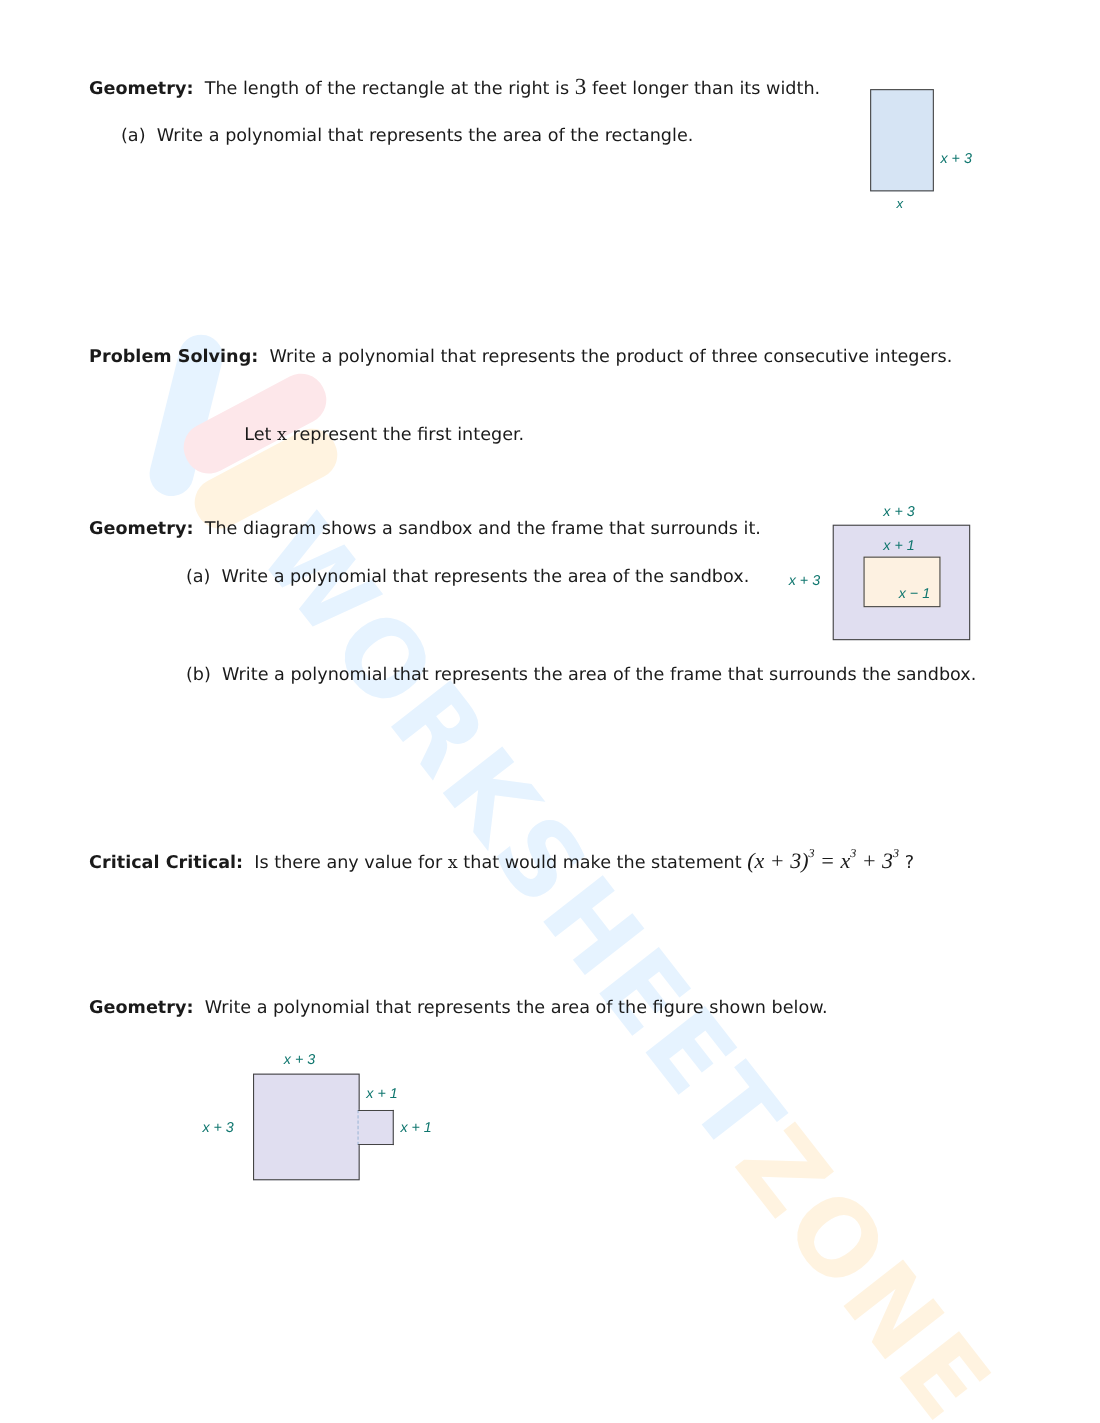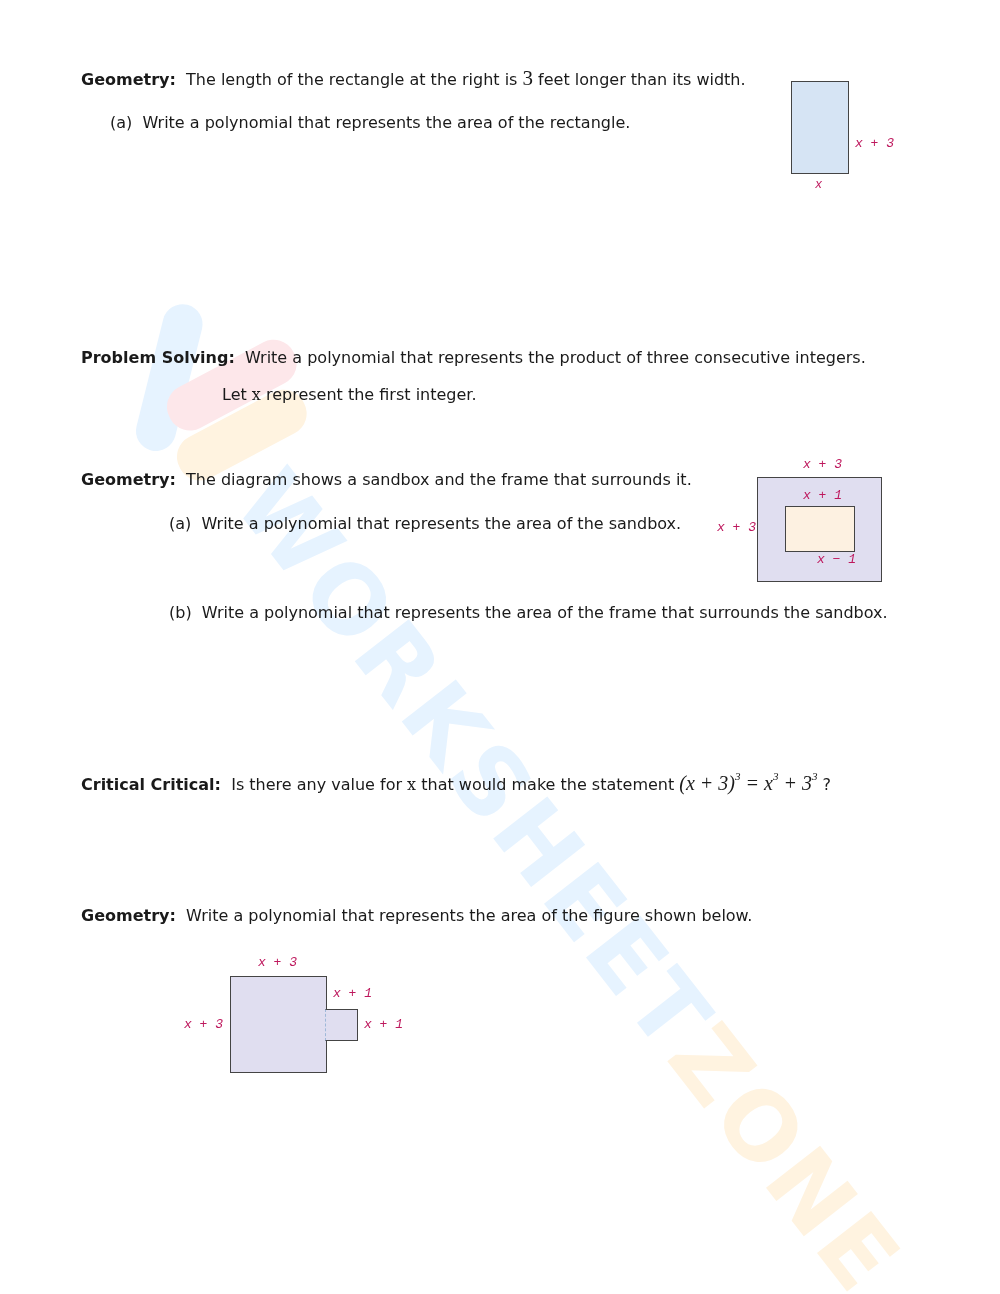--- a/index.html
+++ b/index.html
@@ -21,22 +21,22 @@
              font-size: 94px; letter-spacing: 4px; white-space: nowrap; z-index: 0; }
   .wm-text .c1 { color: #e6f3ff; }
   .wm-text .c2 { color: #fff3e0; }
 
   .t { position: absolute; z-index: 2; white-space: nowrap; font-size: 16px; line-height: 20px; }
   .label { font-weight: bold; }
   .serif { font-family: "DejaVu Serif", serif; }
   .big { font-family: "Liberation Serif", serif; font-size: 21px; }
 
   
-  .dlabel { position: absolute; z-index: 2; font-family: Liberation Mono, monospace; font-size: 13px;
-            color: #be185d; white-space: nowrap; }
+  .dlabel { position: absolute; z-index: 2; font-family: Liberation Sans, sans-serif; font-size: 13px;
+            color: #0f766e; white-space: nowrap; }
   .dlabel i { font-style: italic; }
   .box { position: absolute; z-index: 1; box-sizing: border-box; border: 1.5px solid #444; }
 
   .math { font-family: "Liberation Serif", serif; font-size: 20px; font-style: italic; }
   .math sup { font-size: 11px; vertical-align: 10px; }
 </style>
 </head>
 <body>
 
 <div class="page">
@@ -54,21 +54,21 @@
   </div>
   <div class="t" style="left:110px; top:113px;">
     <span>(a)</span>&nbsp;
     <span>Write a polynomial that represents the area of the rectangle.</span>
   </div>
 
   <div class="box" style="left:791px; top:81px; width:58px; height:93px; background:#d6e4f4;"></div>
   <div class="dlabel" style="left:855px; top:136px;"><i>x + 3</i></div>
   <div class="dlabel" style="left:815px; top:178px; font-size:12px;"><i>x</i></div>
 
-  <div class="t" style="left:81px; top:314px;margin-top:34px;">
+  <div class="t" style="left:81px; top:314px;">
     <span class="label">Problem Solving:</span>&nbsp;
     <span>Write a polynomial that represents the product of three consecutive integers.</span>
   </div>
   <div class="t" style="left:222px; top:337px;margin-top:48px;">
     <span>Let </span><span class="serif">x</span><span> represent the first integer.</span>
   </div>
 
   <div class="t" style="left:81px; top:470px;">
     <span class="label">Geometry:</span>&nbsp;
     <span>The diagram shows a sandbox and the frame that surrounds it.</span>
@@ -80,21 +80,21 @@
   <div class="t" style="left:169px; top:603px;">
     <span>(b)</span>&nbsp;
     <span>Write a polynomial that represents the area of the frame that surrounds the sandbox.</span>
   </div>
 
   <div class="dlabel" style="left:803px; top:457px;"><i>x + 3</i></div>
   <div class="box" style="left:757px; top:477px; width:125px; height:105px; background:#e0def0;"></div>
   <div class="dlabel" style="left:803px; top:488px;"><i>x + 1</i></div>
   <div class="box" style="left:785px; top:506px; width:70px; height:46px; background:#fdf1e1;"></div>
   <div class="dlabel" style="left:717px; top:520px;"><i>x + 3</i></div>
-  <div class="dlabel" style="left:817px; top:552px;"><i>x − 1</i></div>
+  <div class="dlabel" style="left:817px; top:532px;"><i>x − 1</i></div>
 
   <div class="t" style="left:81px; top:766px;">
     <span class="label">Critical Critical:</span>&nbsp;
     <span>Is there any value for </span><span class="serif">x</span><span> that would make the statement </span><span class="math"><span>(x + 3)</span><sup>3</sup><span> = </span><span>x</span><sup>3</sup><span> + </span><span>3</span><sup>3</sup></span><span> ?</span>
   </div>
 
   <div class="t" style="left:81px; top:906px;">
     <span class="label">Geometry:</span>&nbsp;
     <span>Write a polynomial that represents the area of the figure shown below.</span>
   </div>

